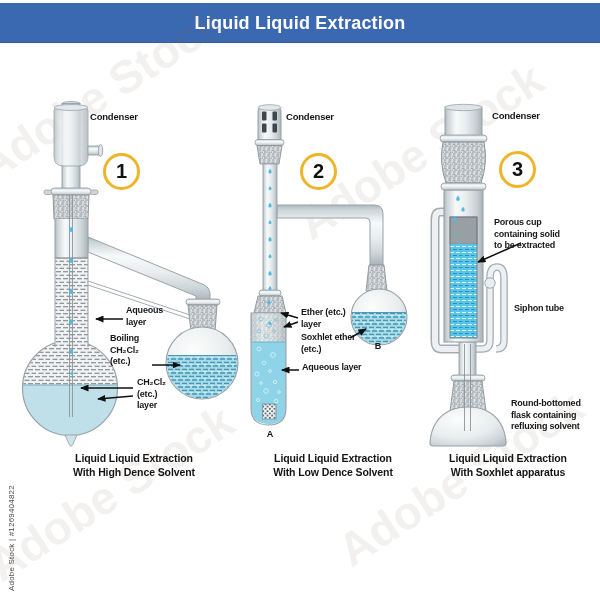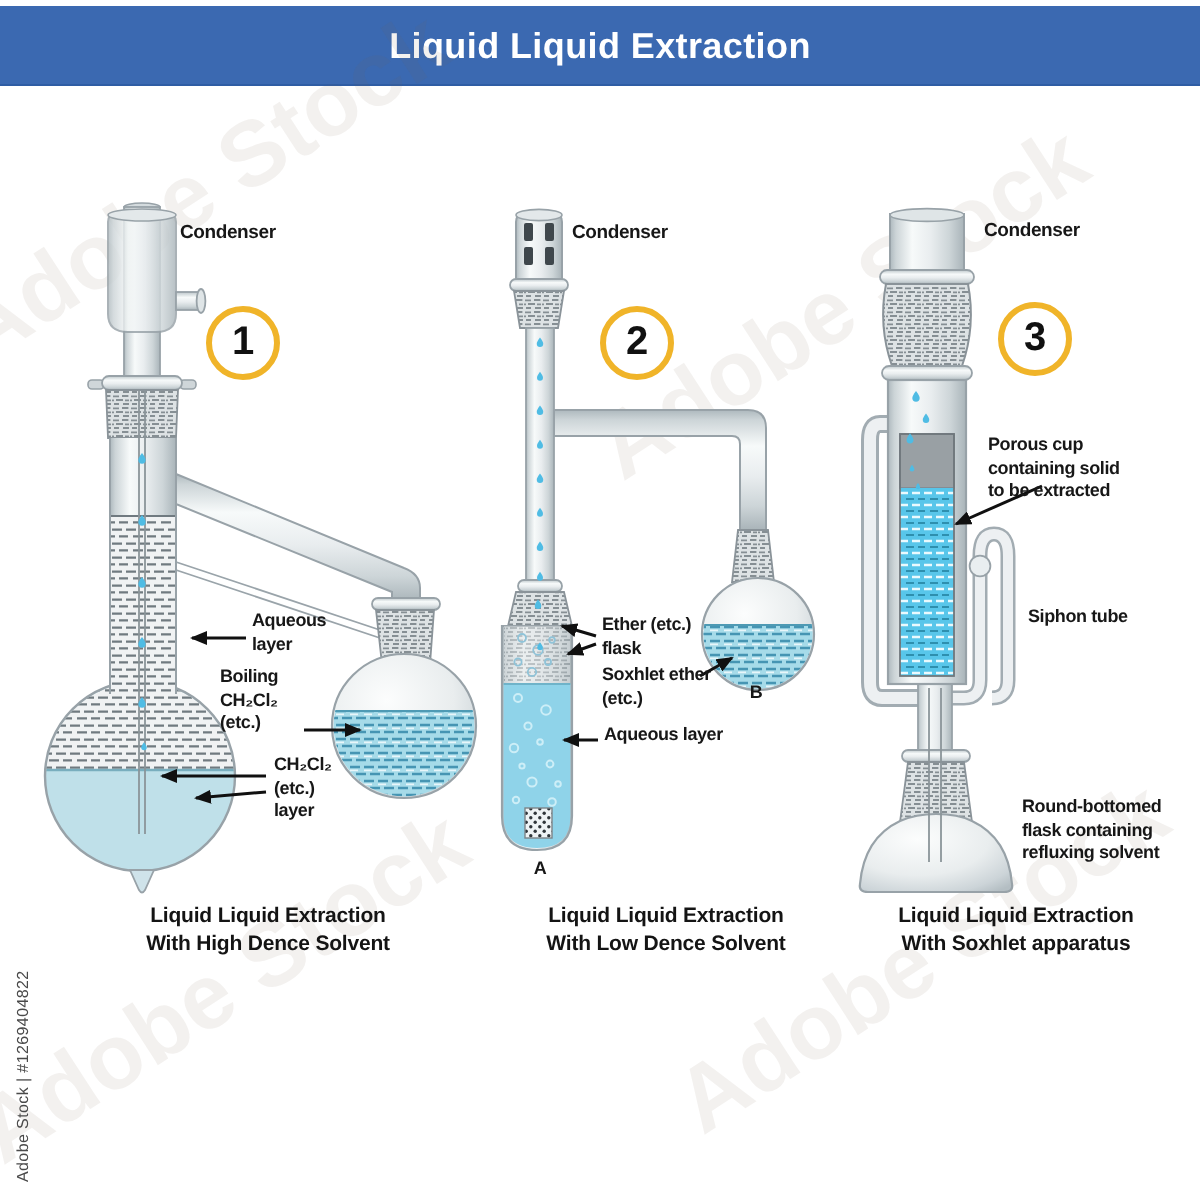--- a/index.html
+++ b/index.html
@@ -273,21 +273,21 @@
 <div class="lbl" style="left:126px;top:305px">Aqueous
 layer</div>
 <div class="lbl" style="left:110px;top:333px">Boiling
 CH₂Cl₂
 (etc.)</div>
 <div class="lbl" style="left:137px;top:377px">CH₂Cl₂
 (etc.)
 layer</div>
 
 <div class="lbl" style="left:301px;top:307px">Ether (etc.)
-flask</div>
+layer</div>
 <div class="lbl" style="left:301px;top:332px">Soxhlet ether
 (etc.)</div>
 <div class="lbl" style="left:302px;top:362px">Aqueous layer</div>
 <div class="lbl" style="left:263px;top:429px;width:14px;text-align:center">A</div>
 <div class="lbl" style="left:371px;top:341px;width:14px;text-align:center">B</div>
 
 <div class="lbl" style="left:494px;top:217px">Porous cup
 containing solid
 to be extracted</div>
 <div class="lbl" style="left:514px;top:303px">Siphon tube</div>

